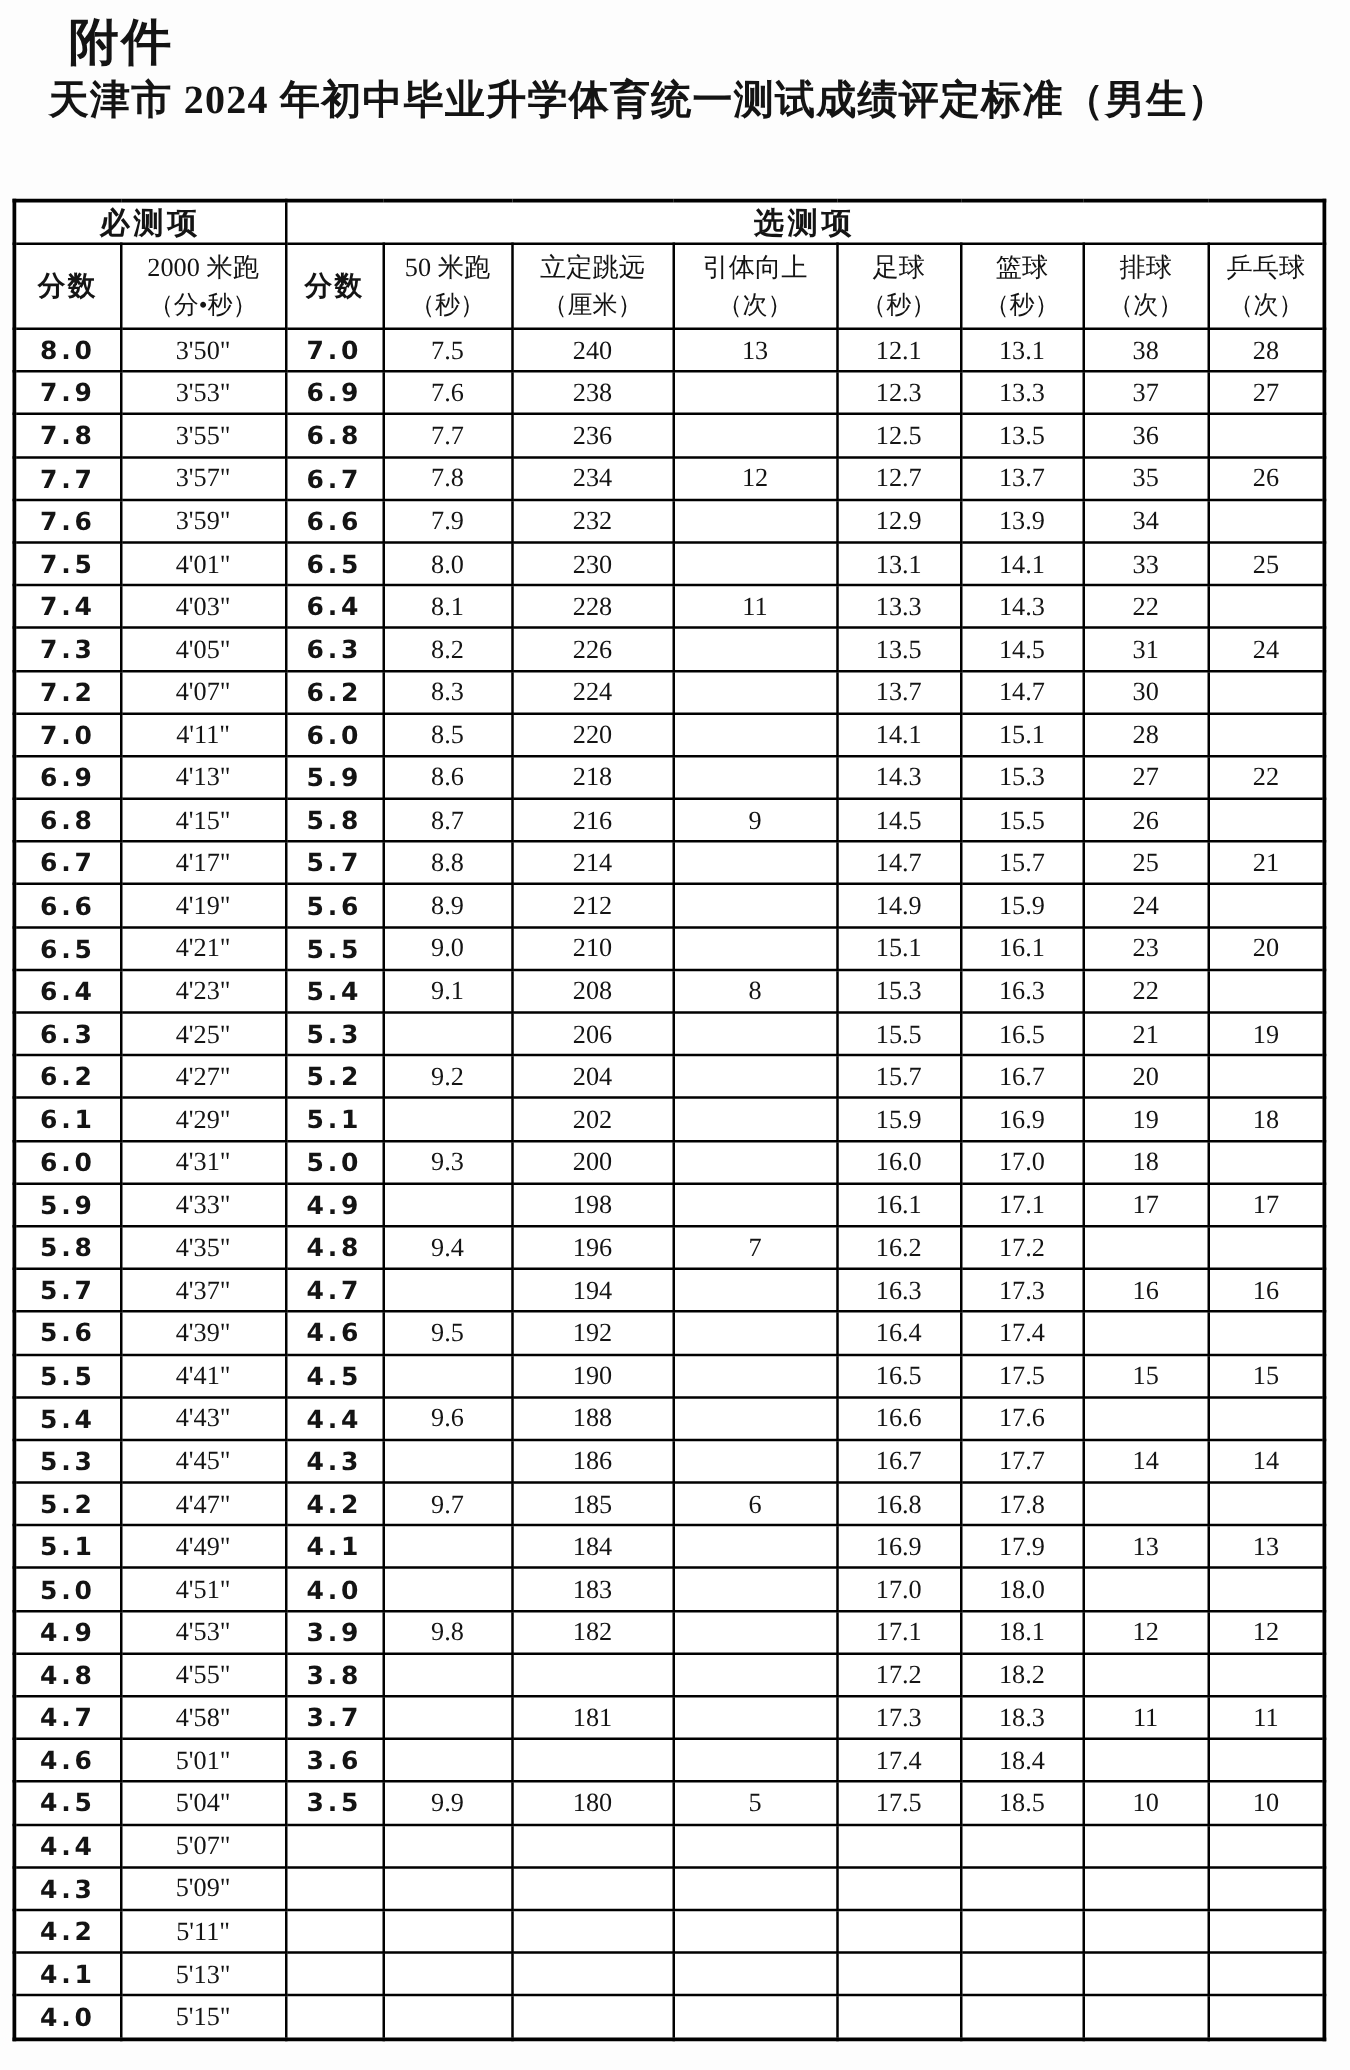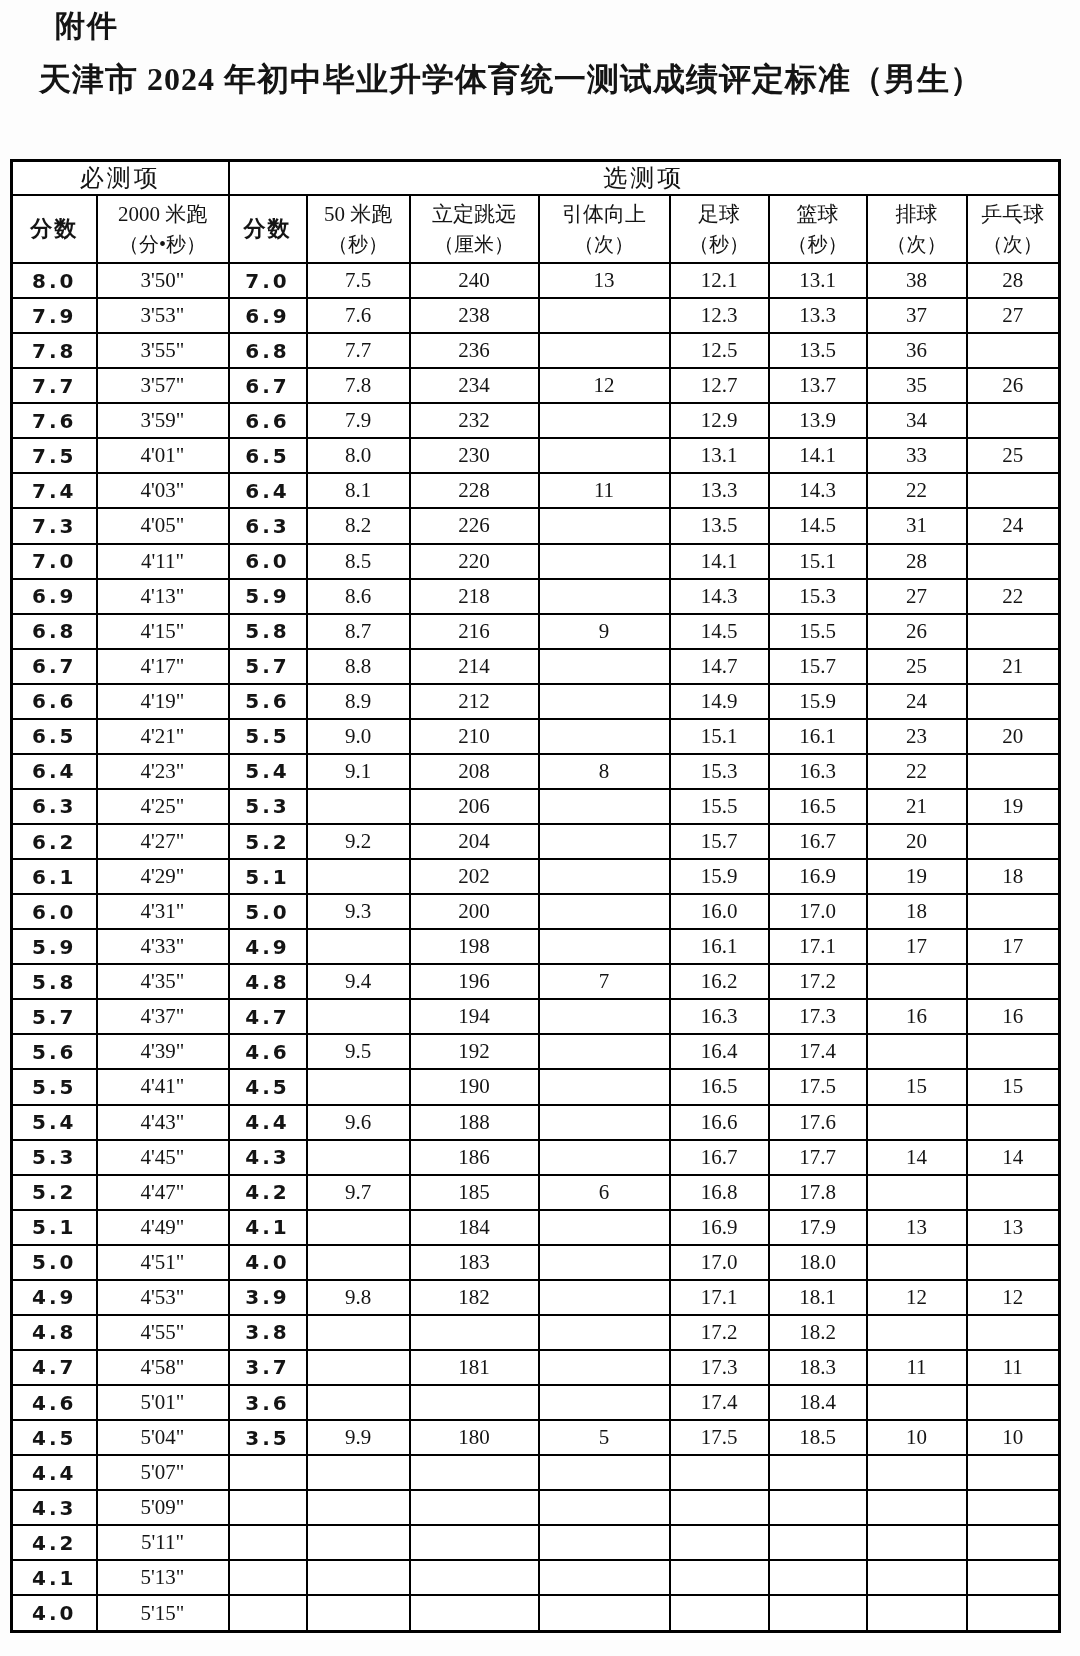--- a/index.html
+++ b/index.html
@@ -7,21 +7,21 @@
     width: 1080px; height: 1656px;
     background: #fdfdfd;
     position: relative;
     font-family: "Liberation Serif", "DejaVu Serif", serif;
     color: #141414;
     overflow: hidden;
   }
   .attachment {
     position: absolute; top: 6px; left: 55px;
     font-family: "DejaVu Sans", "Liberation Sans", sans-serif;
-    font-weight: bold; font-size: 30px; letter-spacing: 2px;
+    font-weight: bold; font-size: 40px; letter-spacing: 2px;
   }
   .title {
     position: absolute; top: 58px; left: 0; width: 1022px; margin: 0;
     text-align: center;
     font-family: "Liberation Serif", "DejaVu Serif", serif;
     font-weight: bold; font-size: 32px; letter-spacing: 1px;
     white-space: nowrap;
   }
   table.score-table {
     position: absolute; left: 10px; top: 159px;
@@ -30,21 +30,21 @@
     background: #ffffff;
     border: 3px solid #000;
   }
   th, td {
     border: 2px solid #000;
     text-align: center; vertical-align: middle;
     padding: 0; overflow: hidden;
   }
   tr.section-row th {
     height: 32px;
-    font-weight: normal; font-size: 24px; letter-spacing: 3px;
+    font-weight: bold; font-size: 24px; letter-spacing: 3px;
   }
   tr.col-header-row th {
     height: 66px;
     font-weight: normal; font-size: 21px; line-height: 1.45;
   }
   tr.col-header-row th.score-head {
     font-family: Liberation Sans, sans-serif;
     font-weight: bold; font-size: 22px; letter-spacing: 2px;
   }
   tr.col-header-row .hu { font-size: 20px; }
@@ -208,20 +208,32 @@
           <td class="score-col">6.3</td>
           <td>8.2</td>
           <td>226</td>
           <td></td>
           <td>13.5</td>
           <td>14.5</td>
           <td>31</td>
           <td>24</td>
         </tr>
         <tr>
+          <td class="score-col">7.2</td>
+          <td>4'07"</td>
+          <td class="score-col">6.2</td>
+          <td>8.3</td>
+          <td>224</td>
+          <td></td>
+          <td>13.7</td>
+          <td>14.7</td>
+          <td>30</td>
+          <td></td>
+        </tr>
+        <tr>
           <td class="score-col">7.0</td>
           <td>4'11"</td>
           <td class="score-col">6.0</td>
           <td>8.5</td>
           <td>220</td>
           <td></td>
           <td>14.1</td>
           <td>15.1</td>
           <td>28</td>
           <td></td>

